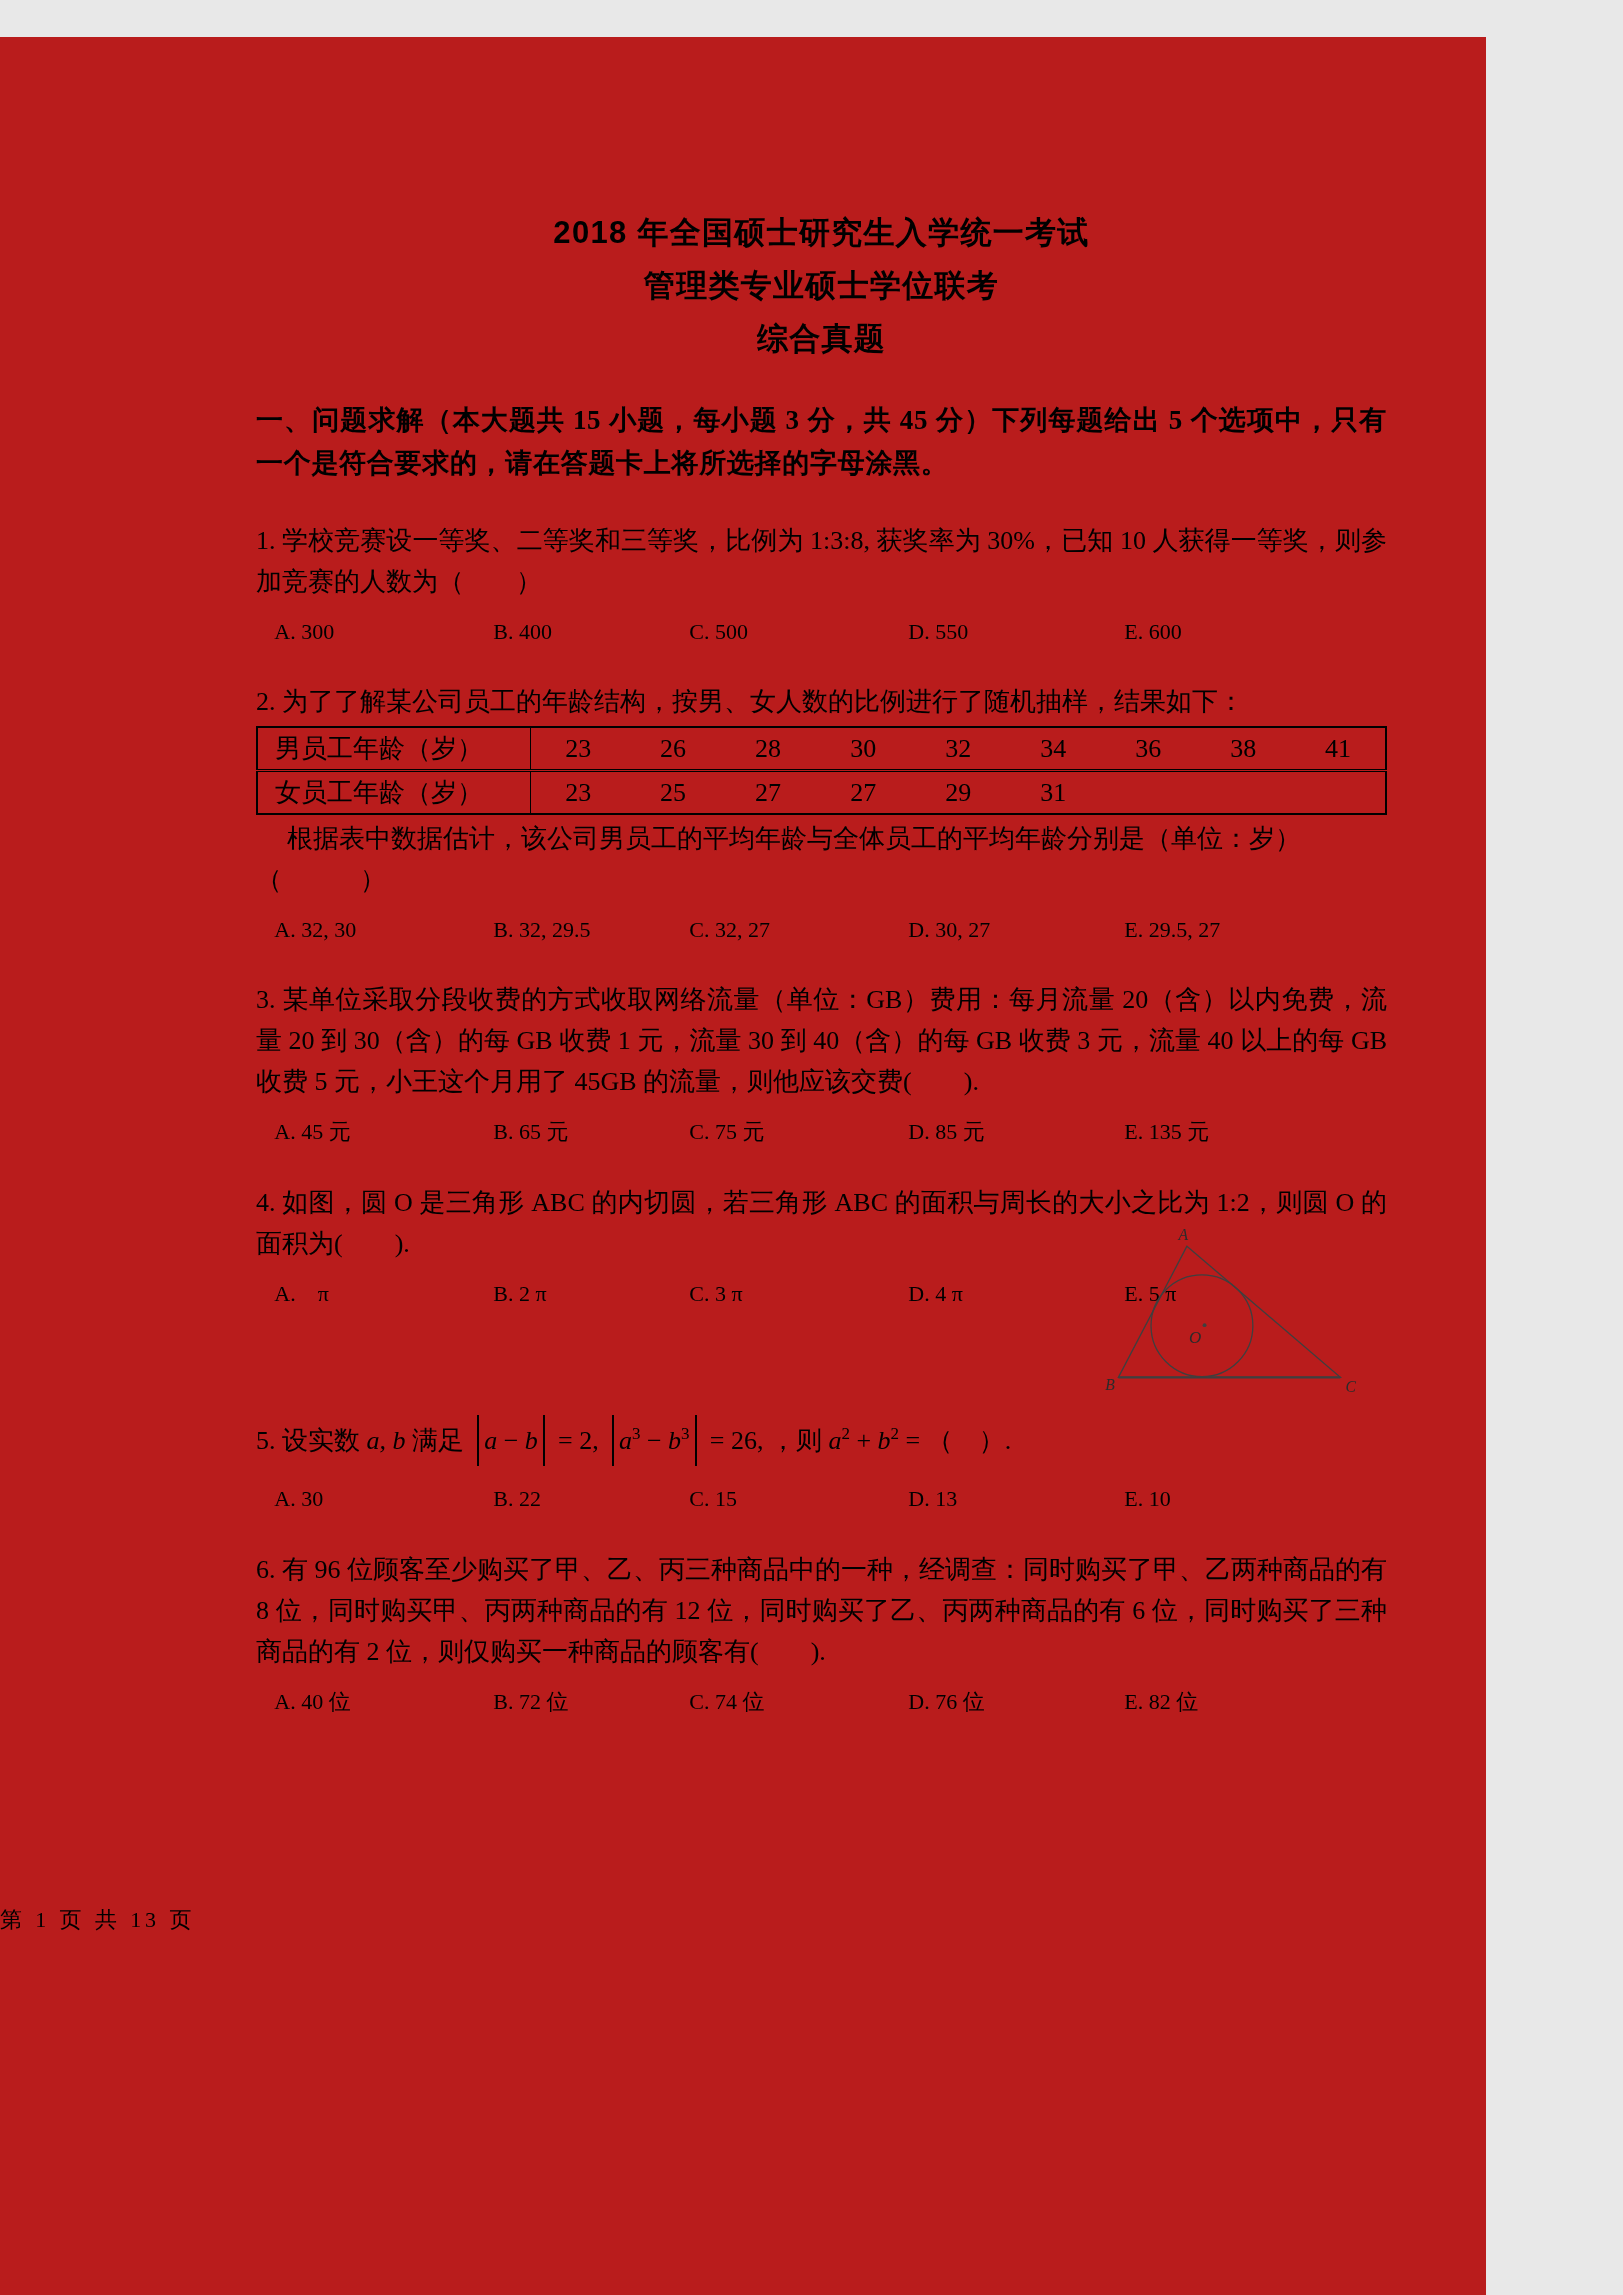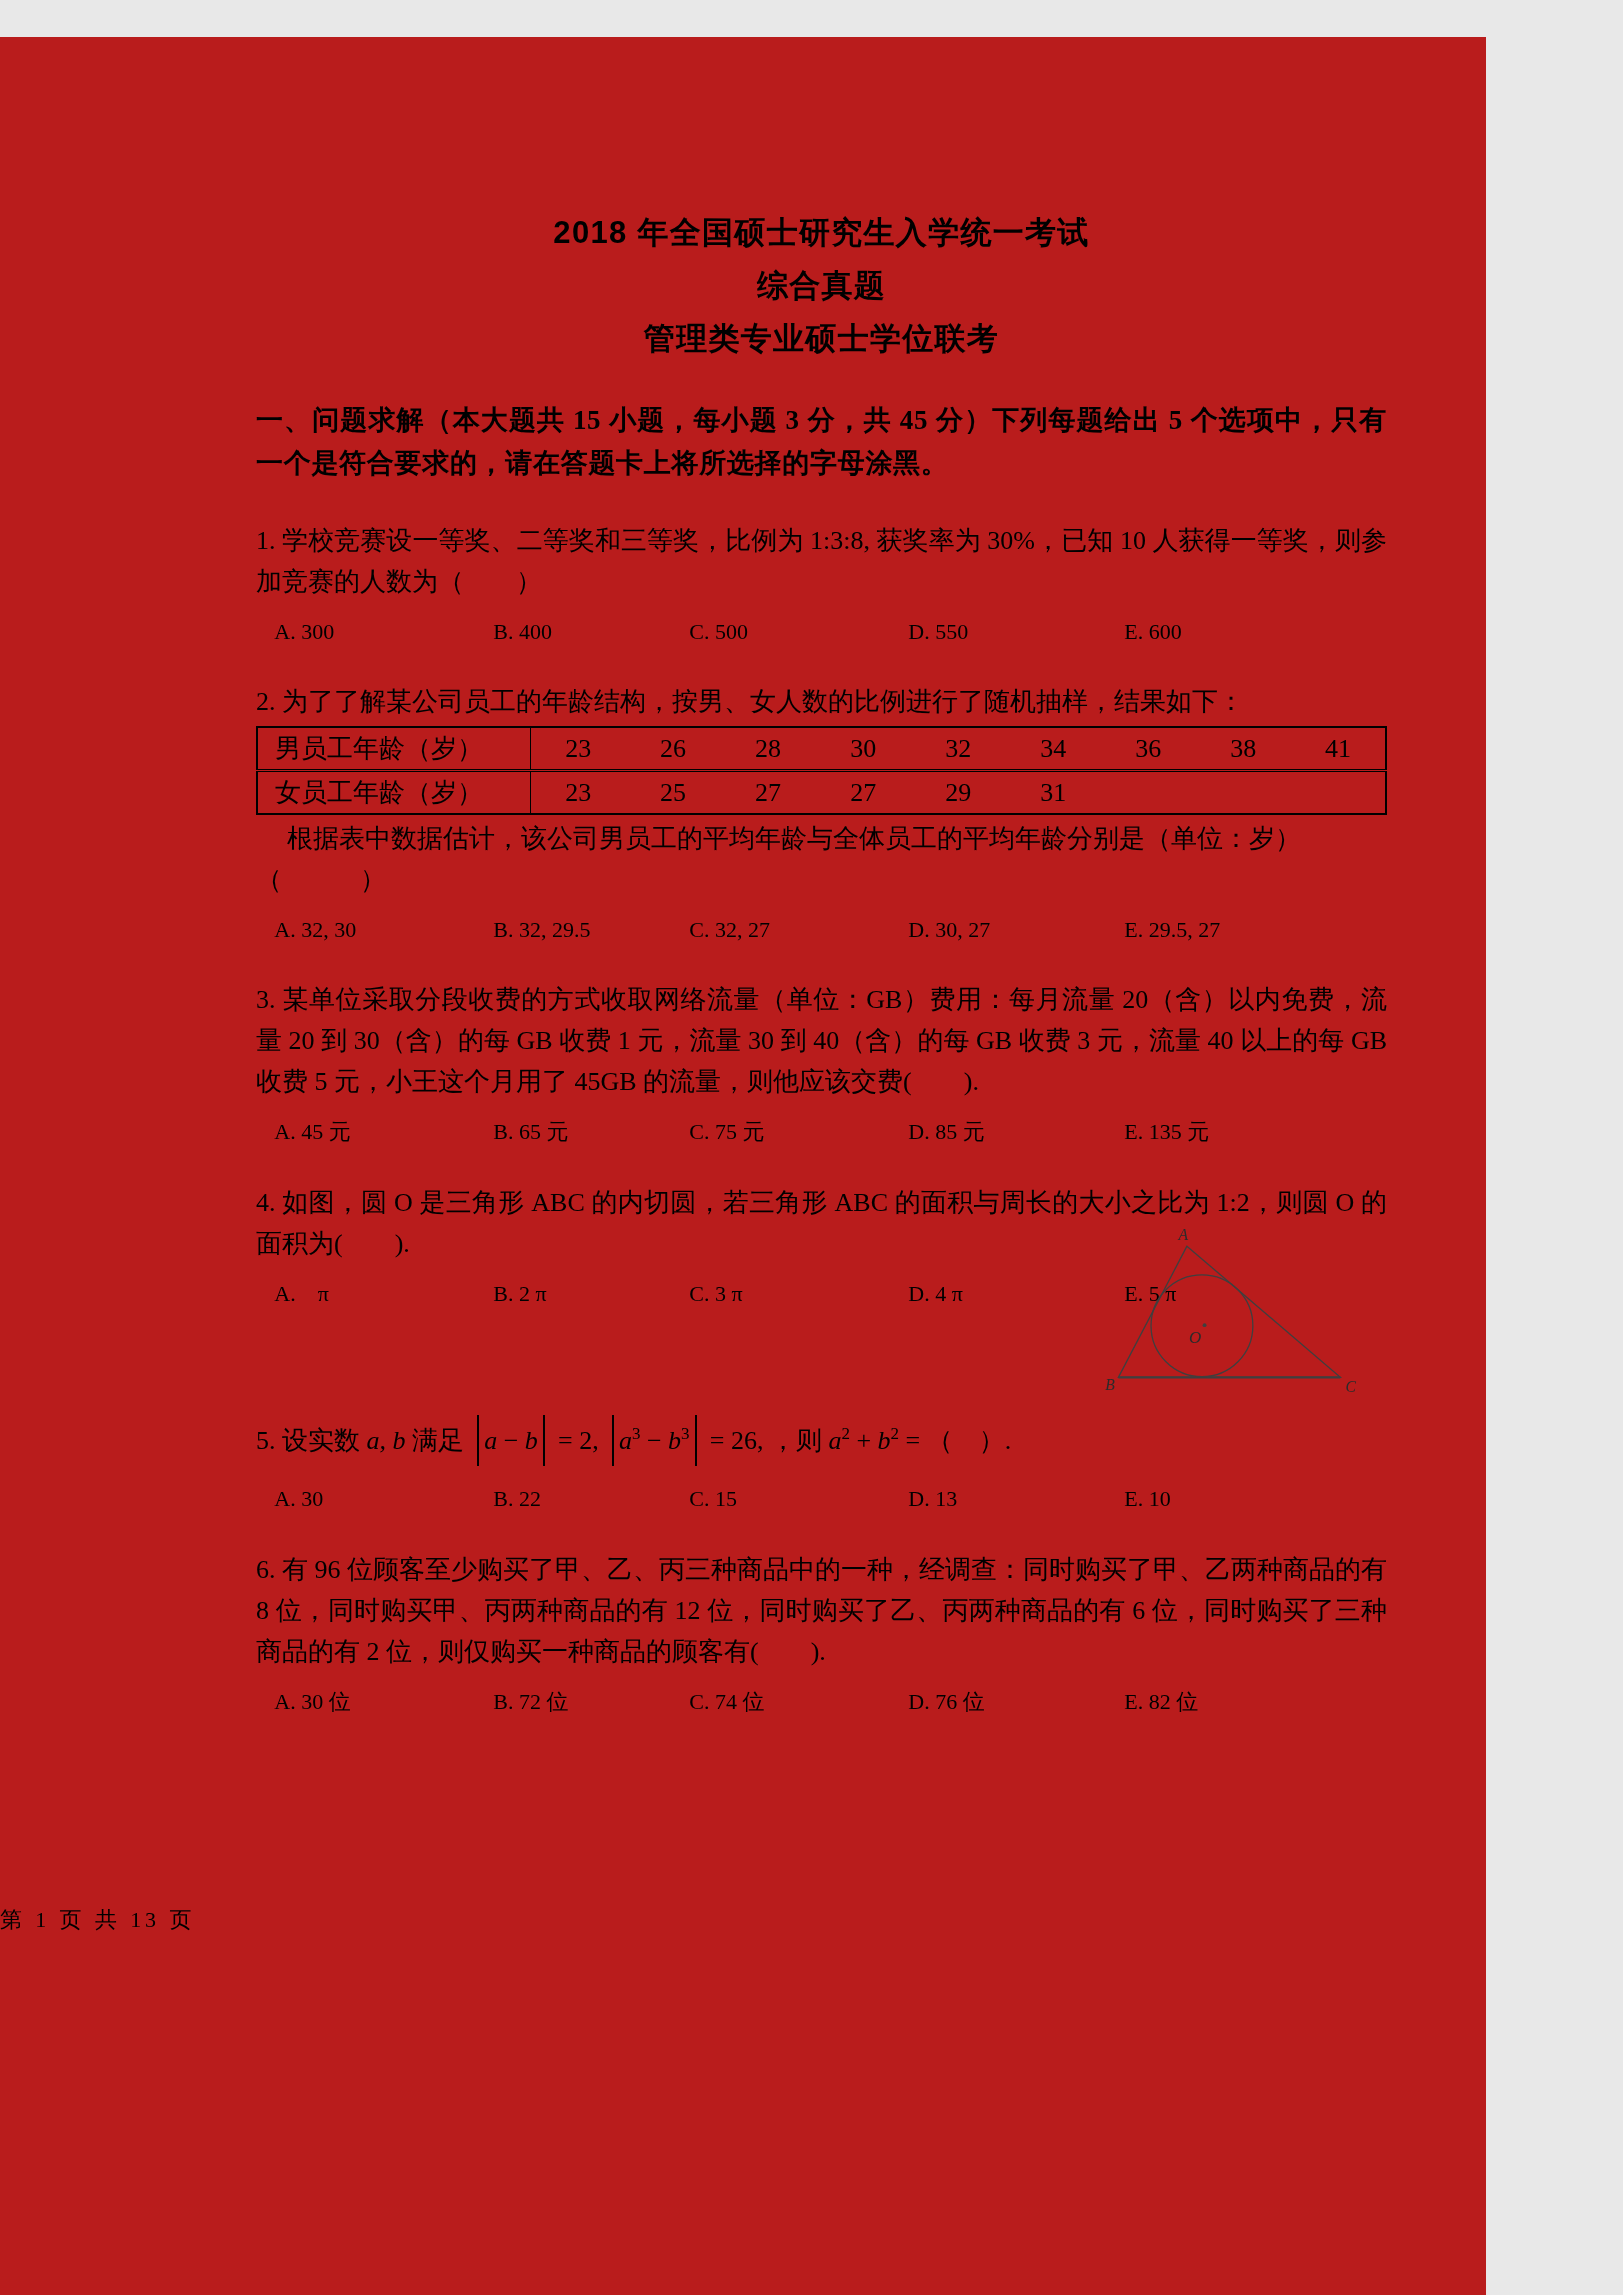--- a/index.html
+++ b/index.html
@@ -131,22 +131,22 @@
   }
 </style>
 </head>
 <body>
 
 <div class="page">
   <div class="content">
 
     <div class="title-block">
       <div class="title-line">2018 年全国硕士研究生入学统一考试</div>
+      <div class="title-line">管理类专业硕士学位联考</div>
       <div class="title-line">综合真题</div>
-      <div class="title-line">管理类专业硕士学位联考</div>
     </div>
 
     <p class="section-header">一、问题求解（本大题共 15 小题，每小题 3 分，共 45 分）下列每题给出 5 个选项中，只有一个是符合要求的，请在答题卡上将所选择的字母涂黑。</p>
 
     <div class="question q1">
       <p class="stem">1. 学校竞赛设一等奖、二等奖和三等奖，比例为 1:3:8, 获奖率为 30%，已知 10 人获得一等奖，则参加竞赛的人数为（　　）</p>
       <div class="options">
         <span class="opt">A. 300</span>
         <span class="opt">B. 400</span>
         <span class="opt">C. 500</span>
@@ -238,21 +238,21 @@
         <span class="opt">B. 22</span>
         <span class="opt">C. 15</span>
         <span class="opt">D. 13</span>
         <span class="opt">E. 10</span>
       </div>
     </div>
 
     <div class="question q6">
       <p class="stem">6. 有 96 位顾客至少购买了甲、乙、丙三种商品中的一种，经调查：同时购买了甲、乙两种商品的有 8 位，同时购买甲、丙两种商品的有 12 位，同时购买了乙、丙两种商品的有 6 位，同时购买了三种商品的有 2 位，则仅购买一种商品的顾客有(　　).</p>
       <div class="options">
-        <span class="opt">A. 30 位</span>
+        <span class="opt">A. 40 位</span>
         <span class="opt">B. 72 位</span>
         <span class="opt">C. 74 位</span>
         <span class="opt">D. 76 位</span>
         <span class="opt">E. 82 位</span>
       </div>
     </div>
 
     <svg class="figure" viewBox="0 0 385 265">
       <polygon points="125,37 20,238 360,238" fill="none" stroke="#3f3f3f" stroke-width="2"></polygon>
       <line x1="20" y1="238" x2="360" y2="238" stroke="#3f3f3f" stroke-width="3.5"></line>

